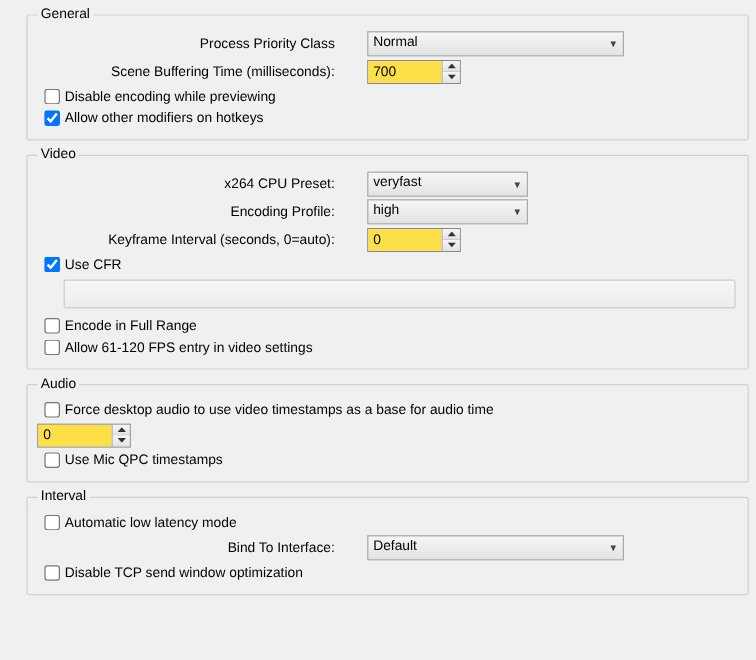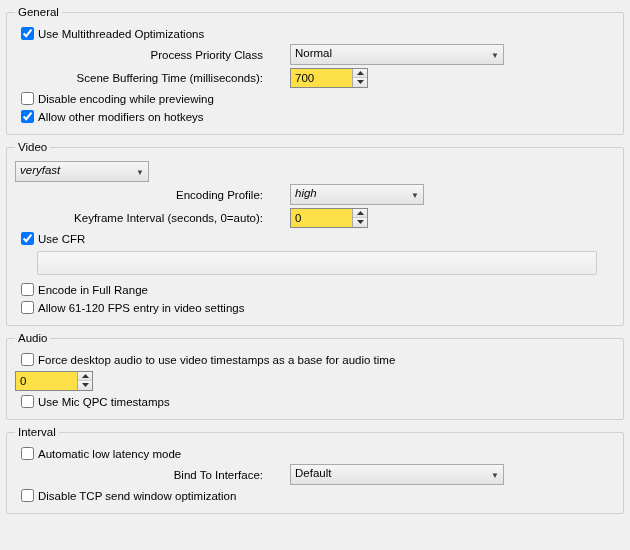--- a/index.html
+++ b/index.html
@@ -8,21 +8,21 @@
     padding: 6px;
     background: #f0f0f0;
     font-family: "Segoe UI", Tahoma, Arial, sans-serif;
     font-size: 11.5px;
     color: #000;
     width: 630px;
   }
   fieldset {
     border: 1px solid #d0d0d0;
     border-radius: 2px;
-    margin: 0 0 6px 0;
+    margin: 0 0 6px 16px;
     padding: 6px 8px 8px 8px;
     position: relative;
   }
   legend {
     padding: 0 3px;
     font-size: 11.5px;
     color: #000;
   }
   .row {
     display: flex;
@@ -63,21 +63,21 @@
   }
   .select-wrap .arrow {
     position: absolute;
     right: 5px; top: 50%;
     transform: translateY(-50%);
     pointer-events: none;
     font-size: 8px;
     color: #444;
   }
   .sel-wide select { width: 214px; }
-  .sel-med  select { width: 134px; font-style: italic; }
+  .sel-med  select { width: 134px; }
   .spin {
     display: inline-flex;
     border: 1px solid #888;
     height: 20px;
     background: #fff;
   }
   .spin input {
     border: none;
     width: 61px;
     font: inherit;
@@ -109,24 +109,20 @@
     background: linear-gradient(#f7f7f7,#ececec);
     border-radius: 2px;
   }
 </style>
 </head>
 <body>
 
 <fieldset>
   <legend>General</legend>
 
-  <label class="chkrow">
-    <input type="checkbox" checked="" style="">
-    <span>Use Multithreaded Optimizations</span>
-  </label>
 
   <div class="row">
     <div class="lbl">Process Priority Class</div>
     <span class="select-wrap sel-wide">
       <select>
         <option>Normal</option>
       </select>
       <span class="arrow">▼</span>
     </span>
   </div>
@@ -158,20 +154,21 @@
   <label class="chkrow">
     <input type="checkbox" checked="" style="">
     <span>Allow other modifiers on hotkeys</span>
   </label>
 </fieldset>
 
 <fieldset>
   <legend>Video</legend>
 
   <div class="row">
+    <div class="lbl">x264 CPU Preset:</div>
     <span class="select-wrap sel-med">
       <select>
         <option>veryfast</option>
       </select>
       <span class="arrow">▼</span>
     </span>
   </div>
 
   <div class="row">
     <div class="lbl">Encoding Profile:</div>

